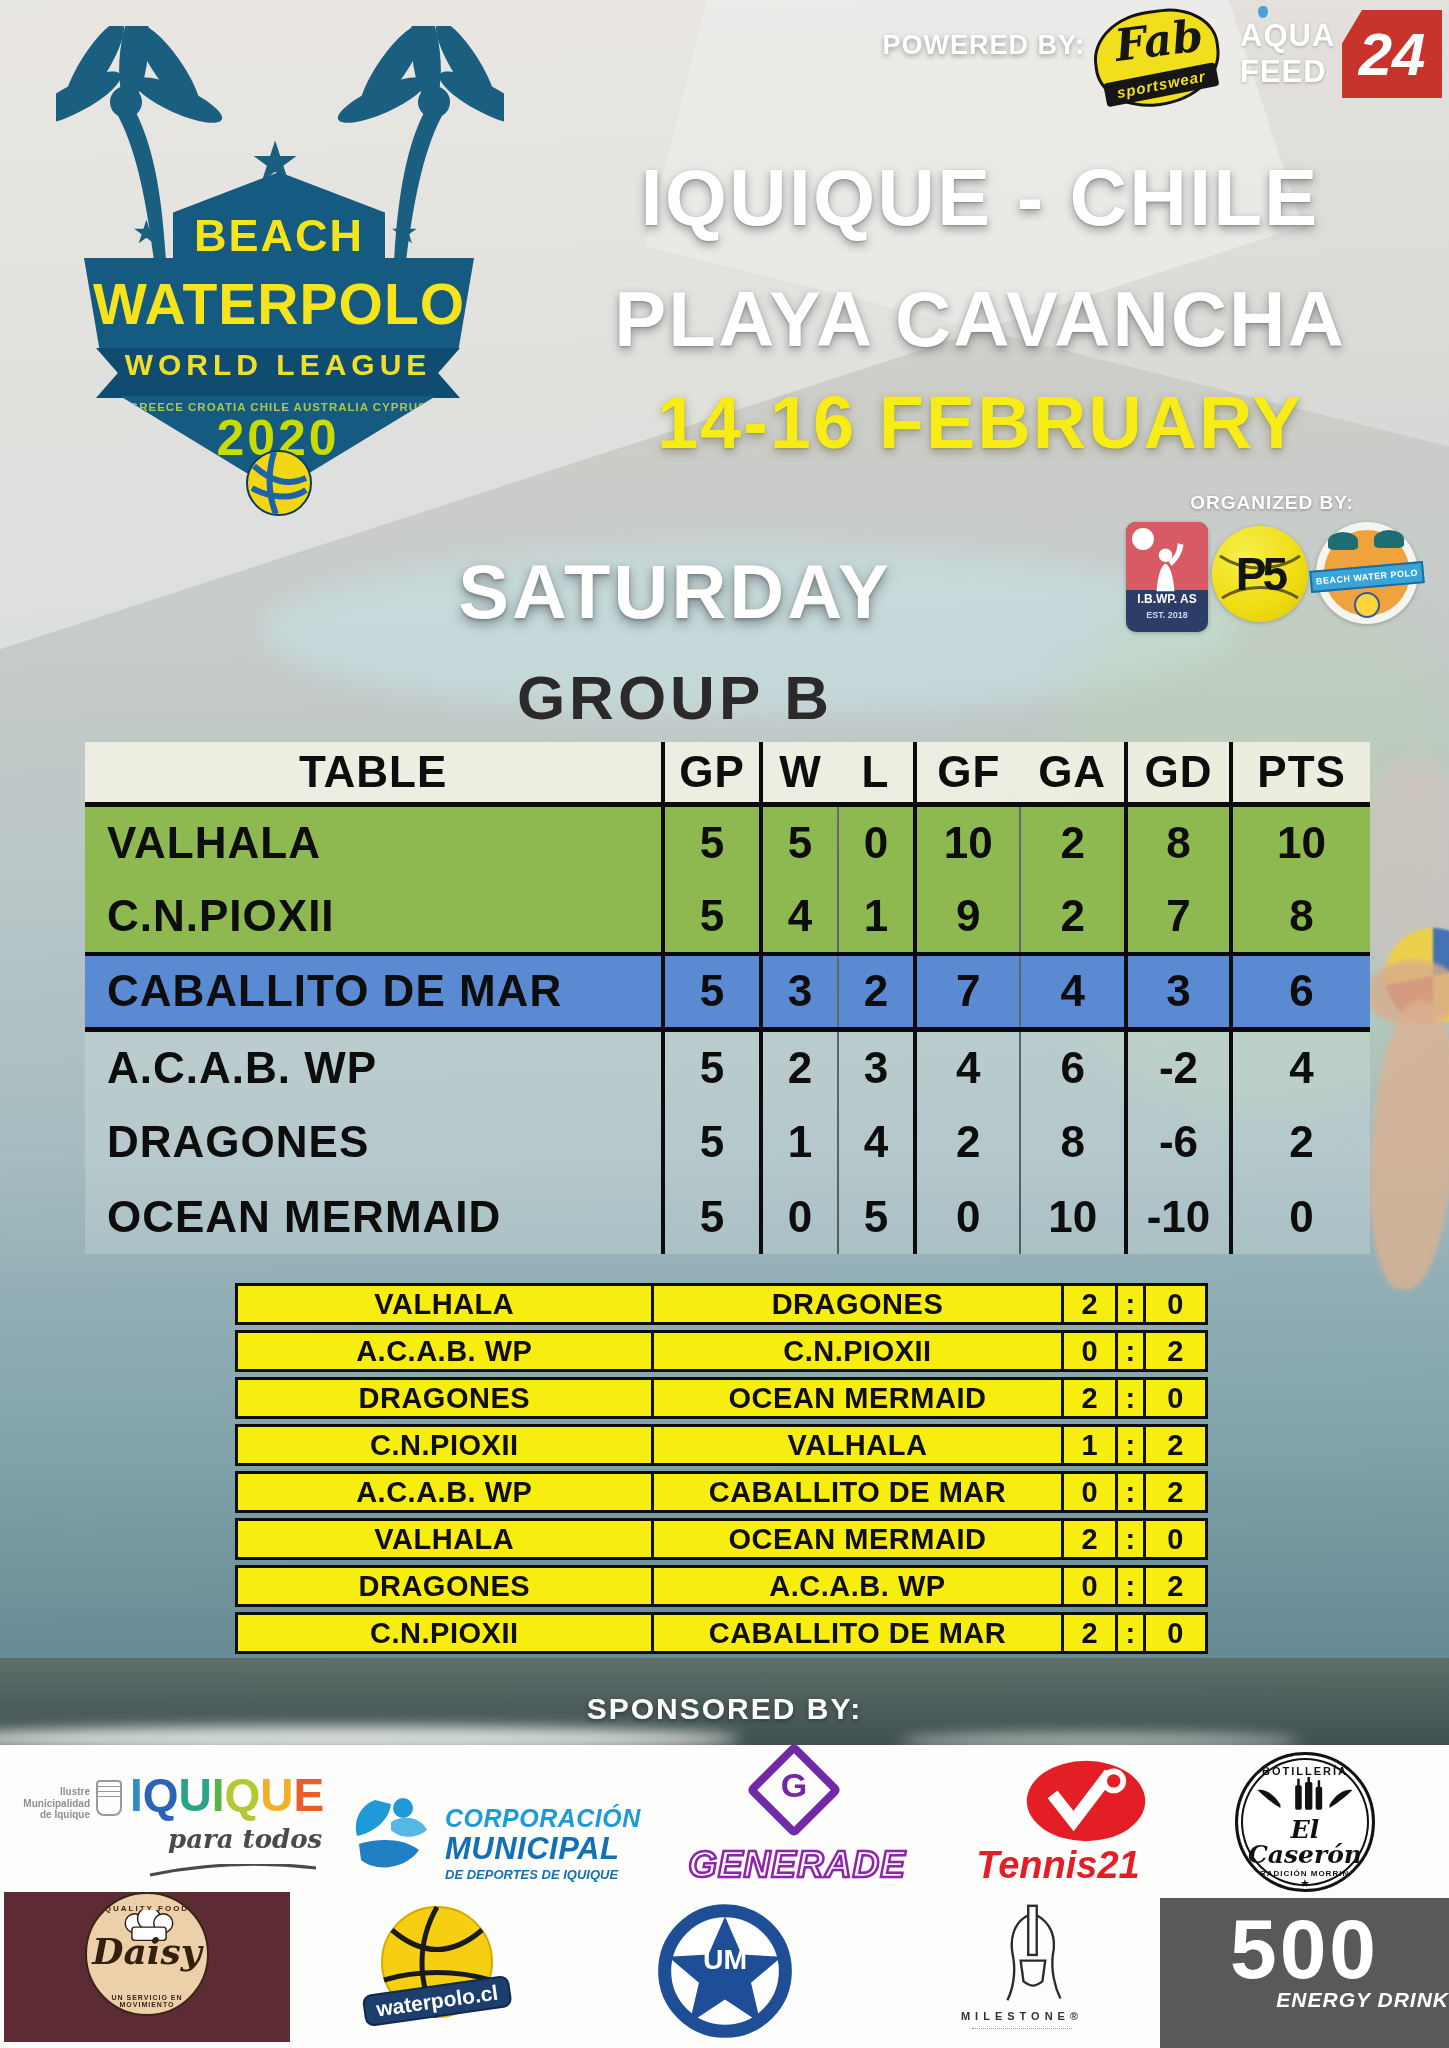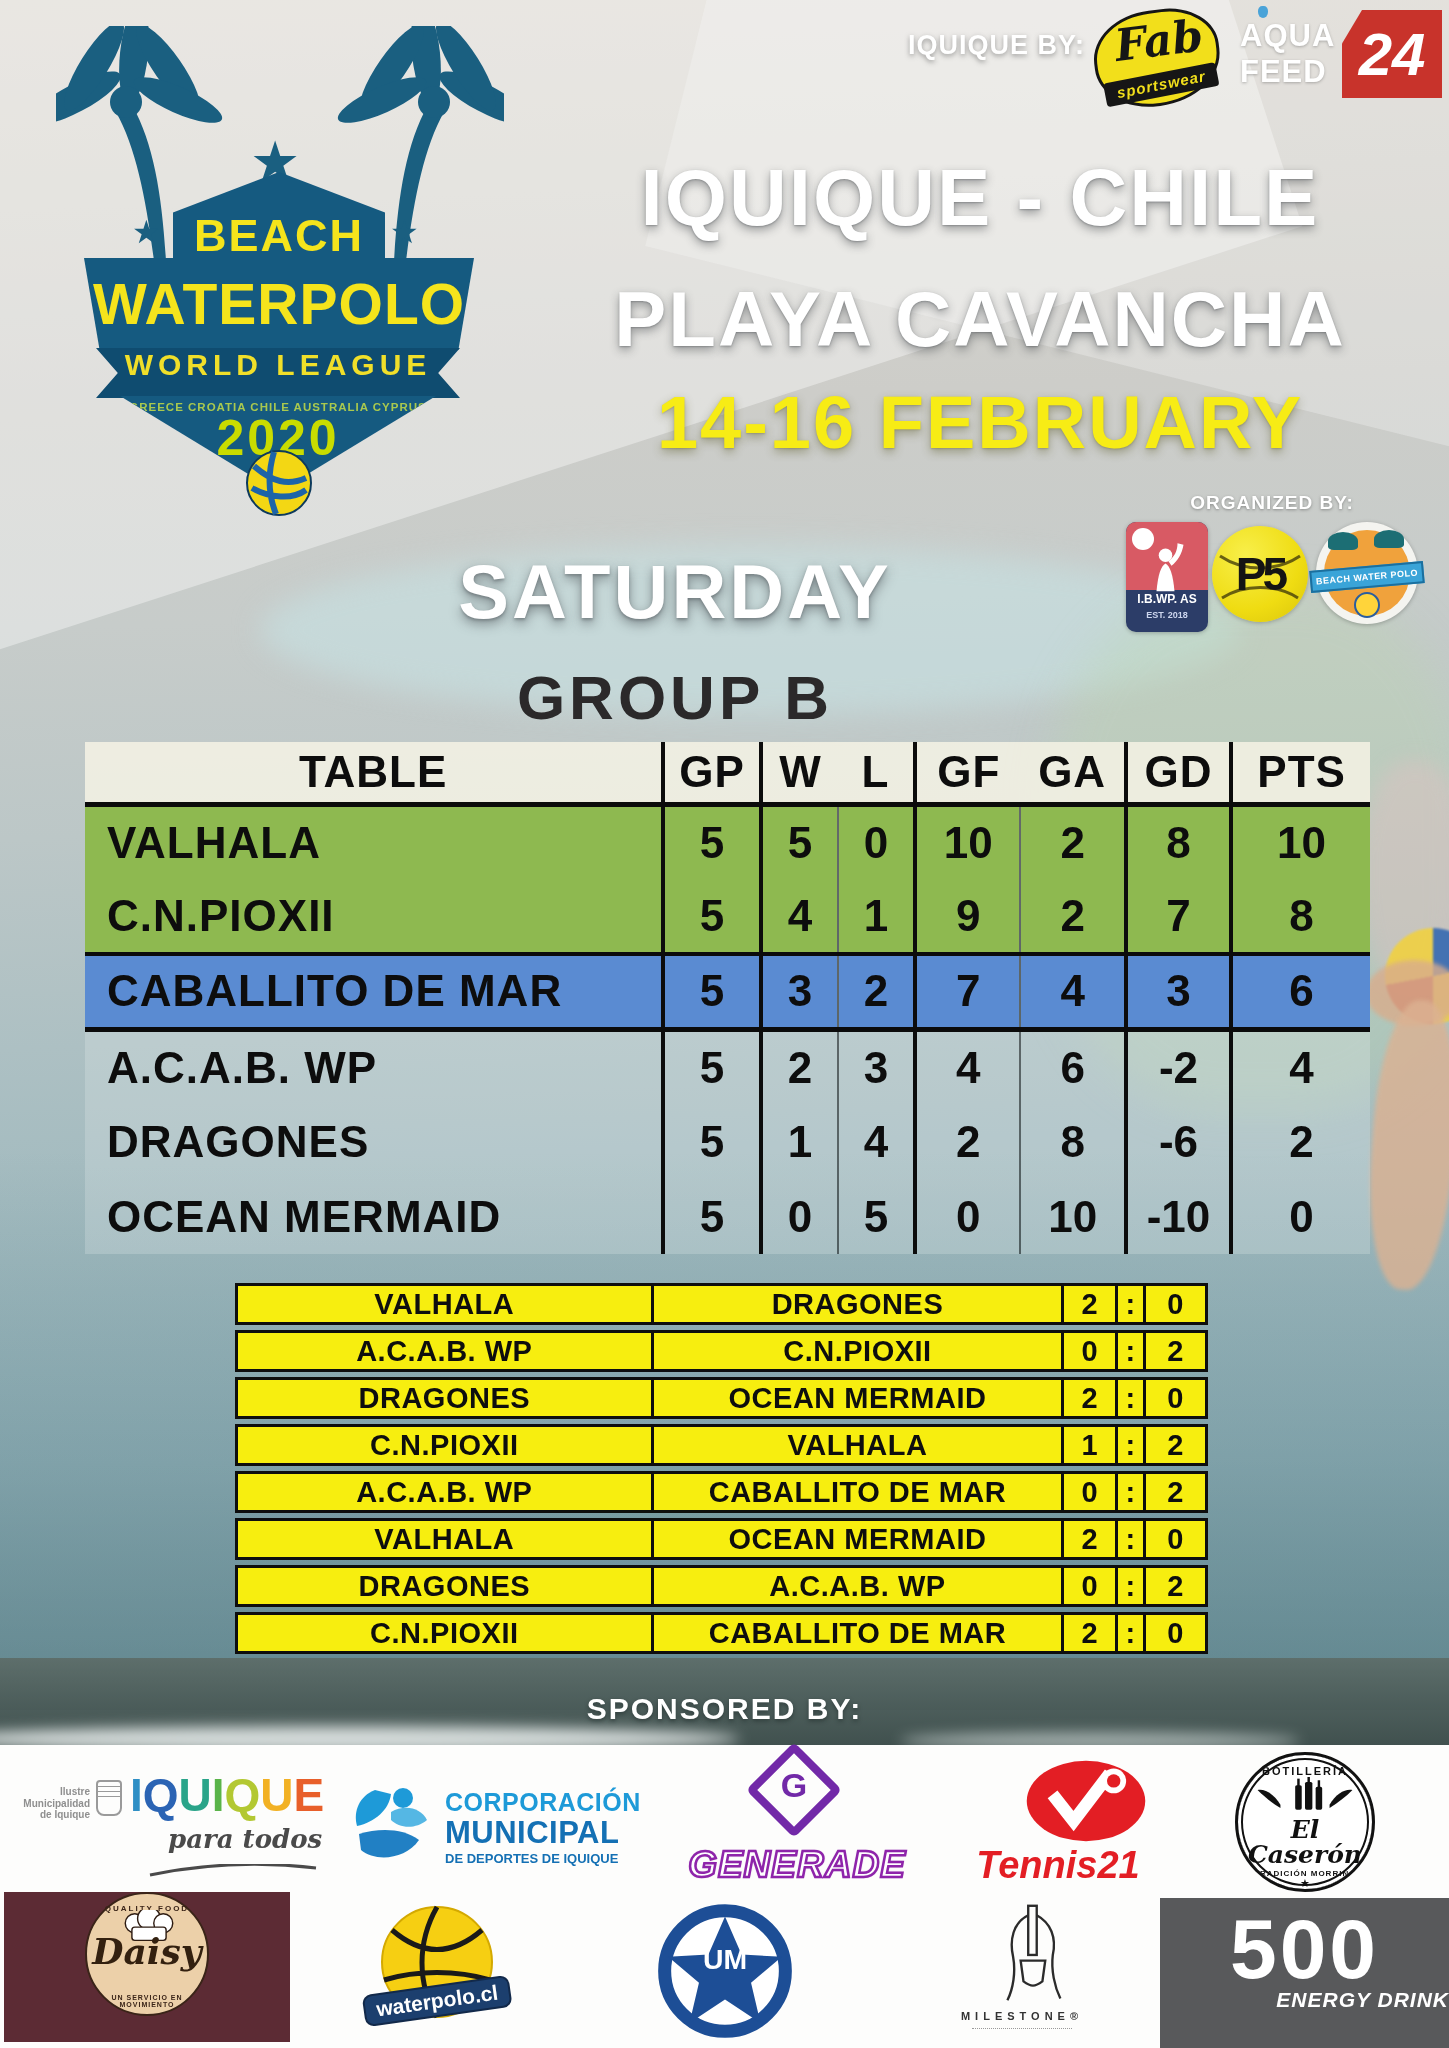--- a/index.html
+++ b/index.html
@@ -107,21 +107,21 @@
   .sp-iquique { left:18px; top:1768px; width:320px; height:120px; }
   .iq-auth { position:absolute; left:0; top:18px; width:72px; text-align:right; font-size:10px; line-height:1.15; color:#8f8f8f; font-weight:bold; }
   .iq-shield { position:absolute; left:78px; top:12px; width:26px; height:36px; border:2px solid #9a9a9a; border-radius:4px 4px 8px 8px; }
   .iq-shield i { display:block; height:5px; border-bottom:1.5px solid #9a9a9a; }
   .iq-name { position:absolute; left:112px; top:0; font-size:46px; font-weight:900; letter-spacing:0px; }
   .iq-name span { display:inline-block; }
   .iq-l0{color:#2f8fc5}.iq-l1{color:#2b64b4}.iq-l2{color:#2aa489}.iq-l3{color:#5ab449}.iq-l4{color:#b3c832}.iq-l5{color:#f2b124}.iq-l6{color:#e85f2a}
   .iq-tag { position:absolute; left:150px; top:56px; font-family:"DejaVu Serif", serif; font-style:italic; font-weight:bold; font-size:26px; color:#4a4a4a; }
   .iq-swoosh { position:absolute; left:130px; top:96px; }
 
-  .sp-corp { left:345px; top:1772px; width:320px; height:110px; display:flex; align-items:center; }
+  .sp-corp { left:345px; top:1772px; width:320px; height:110px; display:flex; align-items:flex-end;font-style:italic; }
   .corp-text { margin-left:10px; }
   .corp-l1 { font-size:25px; font-weight:bold; color:#1e9ad8; letter-spacing:.5px; }
   .corp-l2 { font-size:31px; font-weight:900; color:#1470b4; letter-spacing:.5px; line-height:1.0; }
   .corp-l3 { font-size:13px; font-weight:900; color:#1470b4; margin-top:3px; }
 
   .sp-generade { left:672px; top:1752px; width:250px; height:140px; text-align:center; }
   .gen-diamond { position:absolute; left:88px; top:4px; width:68px; height:68px; border:8px solid #7229a8; transform:rotate(45deg); border-radius:6px; }
   .gen-g { position:absolute; left:88px; top:14px; width:68px; text-align:center; font-size:34px; font-weight:900; color:#7229a8; }
   .gen-name { position:absolute; left:0; top:92px; width:100%; font-size:37px; font-weight:900; font-style:italic; letter-spacing:1px; color:#fff; -webkit-text-stroke:2.5px #8e24aa; text-shadow:0 0 2px #8e24aa; }
 
@@ -163,21 +163,21 @@
 <div class="abs bg-waterdark"></div>
 <div class="abs bg-mermaid"></div>
 <div class="abs photo-ball"></div>
 <div class="abs photo-hand"></div>
 <div class="abs photo-arm"></div>
 <div class="abs bg-sponsorband"></div>
 <div class="abs bg-foam"></div>
 <div class="abs bg-foam2"></div>
 <div class="abs sponsor-area"></div>
 
-<div class="abs powered-label">IQUIQUE BY:</div>
+<div class="abs powered-label">POWERED BY:</div>
 <div class="abs fab-logo">
   <div class="abs fab-name">Fab</div>
   <div class="abs fab-bar"><span>sportswear</span></div>
 </div>
 <div class="abs aquafeed">
   <div class="abs aqua-drop"></div>
   <div class="abs aqua-w1">AQUA</div>
   <div class="abs aqua-w2">FEED</div>
   <div class="abs aqua-24box">
       <span>24</span>

